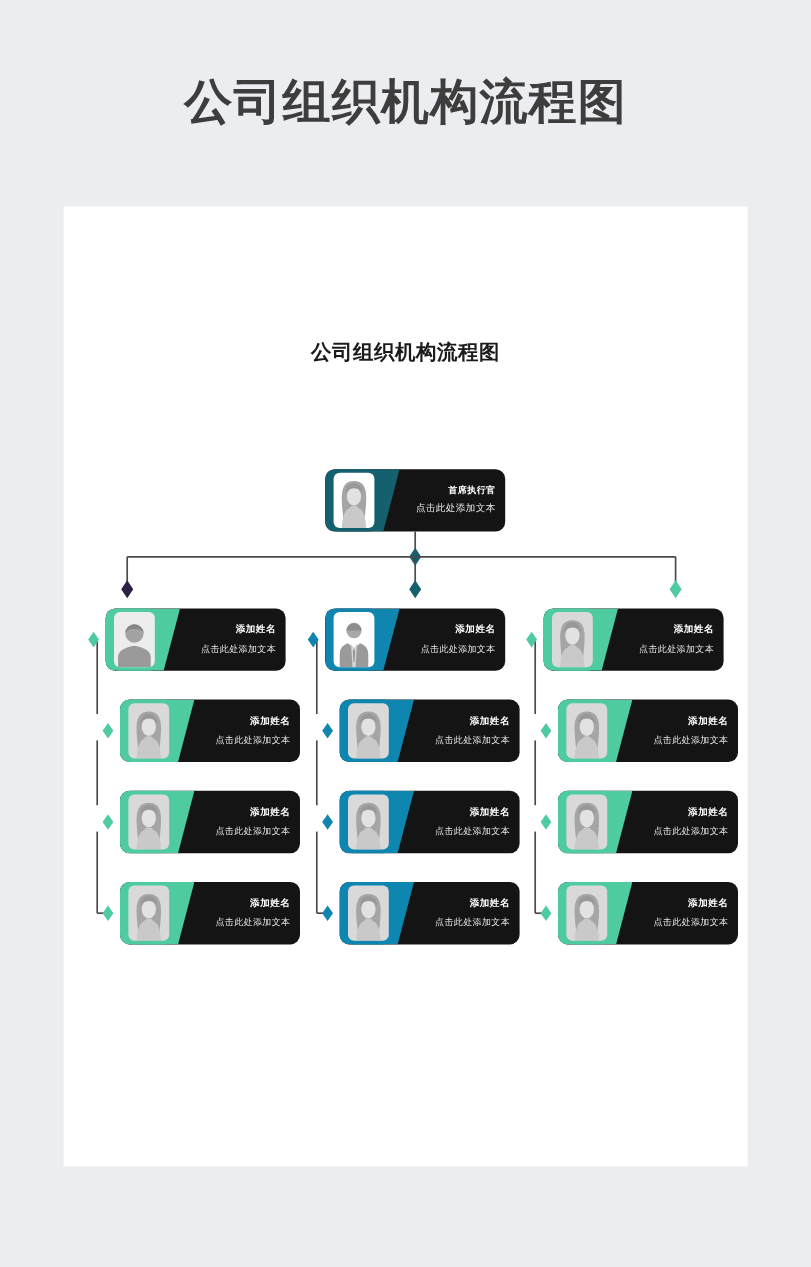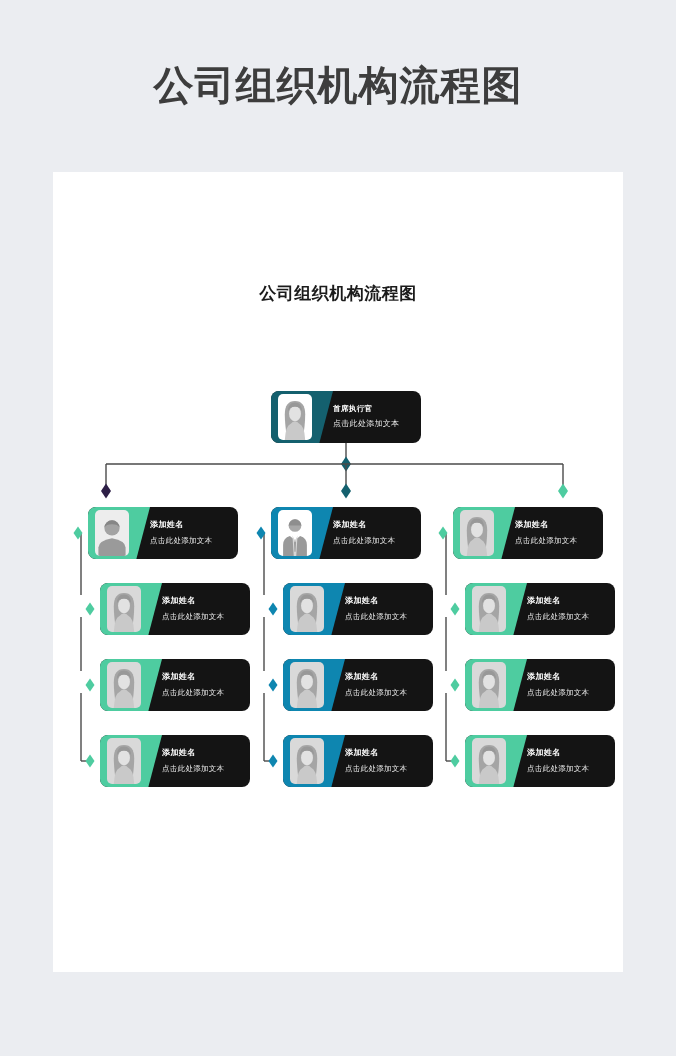--- a/index.html
+++ b/index.html
@@ -27,21 +27,21 @@
   .doc-title { position:absolute; left:0; top:110px; width:570px;
                text-align:center; font-size:17px; font-weight:bold;
                color:#1b1b1b; letter-spacing:0.5px; }
 
   
   .chart { position:absolute; left:0; top:0; width:570px; height:800px; }
   .chart svg.wires { position:absolute; left:0; top:0; width:570px; height:800px;
                      overflow:visible; }
 
   
-  .node { position:absolute; height:52px; display:flex; align-items:stretch; }
+  .node { position:absolute; height:52px; display:flex; align-items:stretch;text-align:right; }
   .node .card {
     position:absolute; left:0; top:0; height:52px; width:100%;
     background:#141414; border-radius:8px;
   }
   .node .photo {
     position:absolute; left:4px; top:0px; width:40px; height:52px;
     border-radius:7px; overflow:hidden; z-index:3;
     display:flex; align-items:flex-end; justify-content:center;
   }
   .node .photo .inner {

